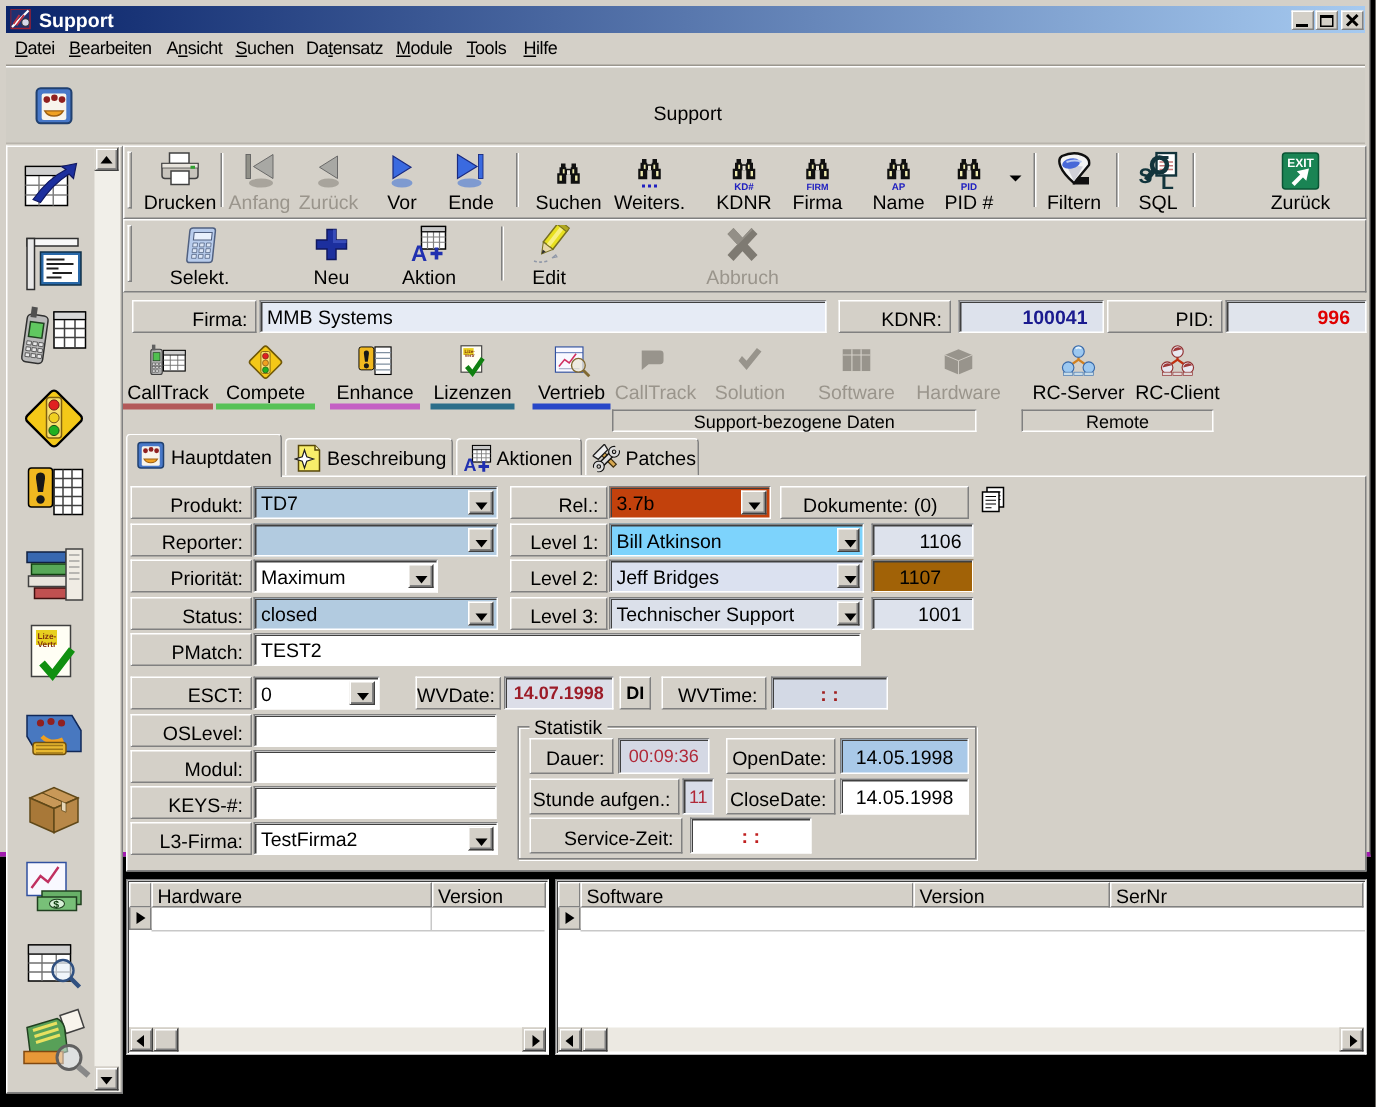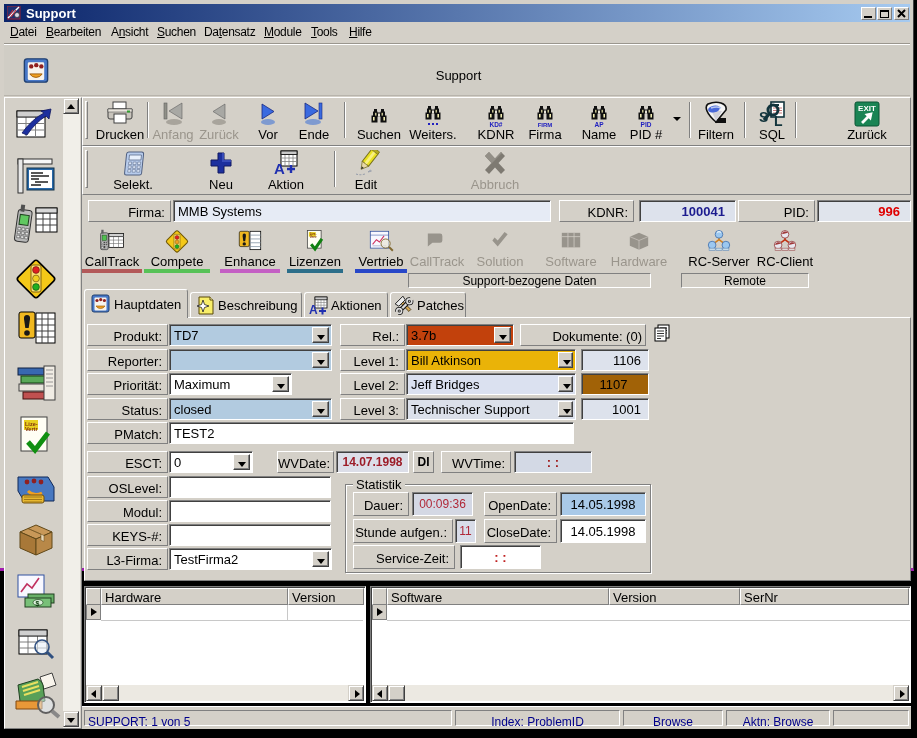--- a/index.html
+++ b/index.html
@@ -577,34 +577,34 @@
       </div>
   </div>
 
   <div class="abs" style="left:84px;top:317px;width:827px;height:264px;background:#d4d0c8;border-top:1px solid #fff;border-left:1px solid #fff;border-right:1px solid #808080;border-bottom:1px solid #808080;"></div>
   <div id="form">
 
     <div class="abs lbl" style="left:87px;top:324px;width:81px;height:22px;">Produkt:</div>
     <div class="abs fld" style="left:169px;top:324px;width:163px;height:22px;background:#b2cbe0;">TD7<div class="cbtn" style="height:16px;"></div></div>
     <div class="abs lbl" style="left:340px;top:324px;width:65px;height:22px;">Rel.:</div>
     <div class="abs fld" style="left:406px;top:324px;width:108px;height:22px;background:#c2410c;">3.7b<div class="cbtn" style="height:16px;"></div></div>
-    <div class="abs lbl" style="left:520px;top:324px;width:126px;height:22px;padding-right:3px;">Dokumente: (0)</div>
+    <div class="abs lbl" style="left:520px;top:324px;width:126px;height:22px;padding-right:20px;">Dokumente: (0)</div>
     <svg class="abs" style="left:652px;top:324px;" width="20" height="19" viewBox="0 0 20 19">
       <rect x="6" y="1" width="11" height="13" fill="#fff" stroke="#000"></rect>
       <path d="M8 4 h7 M8 6.5 h7 M8 9 h7 M8 11.5 h4" stroke="#000" stroke-width="0.8"></path>
       <rect x="3" y="4" width="11" height="13" fill="#fff" stroke="#000"></rect>
       <path d="M5 7 h7 M5 9.5 h7 M5 12 h7 M5 14.5 h4" stroke="#000" stroke-width="0.8"></path>
     </svg>
 
     <div class="abs lbl" style="left:87px;top:349px;width:81px;height:22px;">Reporter:</div>
     <div class="abs fld" style="left:169px;top:349px;width:163px;height:22px;background:#b2cbe0;">
         <div class="cbtn" style="height:16px;"></div>
       </div>
     <div class="abs lbl" style="left:340px;top:349px;width:65px;height:22px;">Level 1:</div>
-    <div class="abs fld" style="left:406px;top:349px;width:170px;height:22px;background:#eab308;">Bill Atkinson<div class="cbtn" style="height:16px;width:15px;"></div></div>
+    <div class="abs fld" style="left:406px;top:349px;width:170px;height:22px;background:#7dd3fc;">Bill Atkinson<div class="cbtn" style="height:16px;width:15px;"></div></div>
     <div class="abs fld" style="left:581px;top:349px;width:68px;height:22px;background:#dde2ec;text-align:right;padding-right:7px;">1106</div>
 
     <div class="abs lbl" style="left:87px;top:373px;width:81px;height:22px;">Priorität:</div>
     <div class="abs fld" style="left:169px;top:373px;width:123px;height:22px;">Maximum<div class="cbtn" style="height:16px;"></div></div>
     <div class="abs lbl" style="left:340px;top:373px;width:65px;height:22px;">Level 2:</div>
     <div class="abs fld" style="left:406px;top:373px;width:170px;height:22px;background:#dbe1f0;">Jeff Bridges<div class="cbtn" style="height:16px;width:15px;"></div></div>
     <div class="abs fld" style="left:581px;top:373px;width:68px;height:22px;background:#a16207;text-align:center;padding-right:7px;">1107</div>
 
     <div class="abs lbl" style="left:87px;top:398px;width:81px;height:22px;">Status:</div>
     <div class="abs fld" style="left:169px;top:398px;width:163px;height:22px;background:#b2cbe0;">closed<div class="cbtn" style="height:16px;"></div></div>
@@ -684,20 +684,13 @@
             <div style="margin:4px 0 0 4px;width:0;border:4px solid transparent;border-right:5px solid #000;border-left:none;"></div>
           </div>
         <div class="abs raised2" style="left:16px;top:0;width:17px;height:16px;background:#d4d0c8;"></div>
         <div class="abs raised2" style="right:0;top:0;width:16px;height:16px;background:#d4d0c8;">
             <div style="margin:4px 0 0 6px;width:0;border:4px solid transparent;border-left:5px solid #000;border-right:none;"></div>
           </div>
       </div>
     </div>
   </div>
 
-  <div id="status" class="abs" style="left:82px;top:706px;width:829px;height:23px;border-top:1px solid #fff;background:#d4d0c8;">
-    <div class="statpanel" style="left:2px;width:368px;text-align:left;padding-left:3px;">SUPPORT: 1  von  5</div>
-    <div class="statpanel" style="left:373px;width:165px;">Index: ProblemID</div>
-    <div class="statpanel" style="left:541px;width:100px;">Browse</div>
-    <div class="statpanel" style="left:644px;width:104px;">Aktn: Browse</div>
-    <div class="statpanel" style="left:751px;width:76px;"></div>
-  </div>
 </div>
 
 </body></html>

